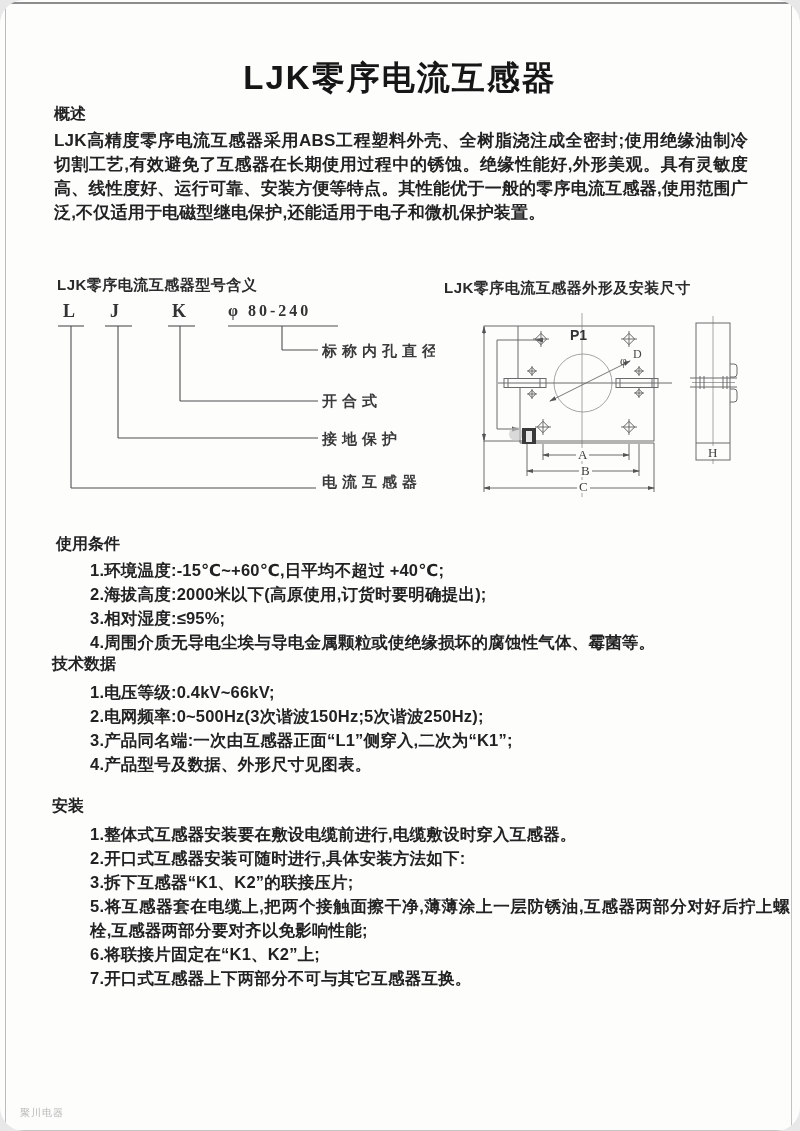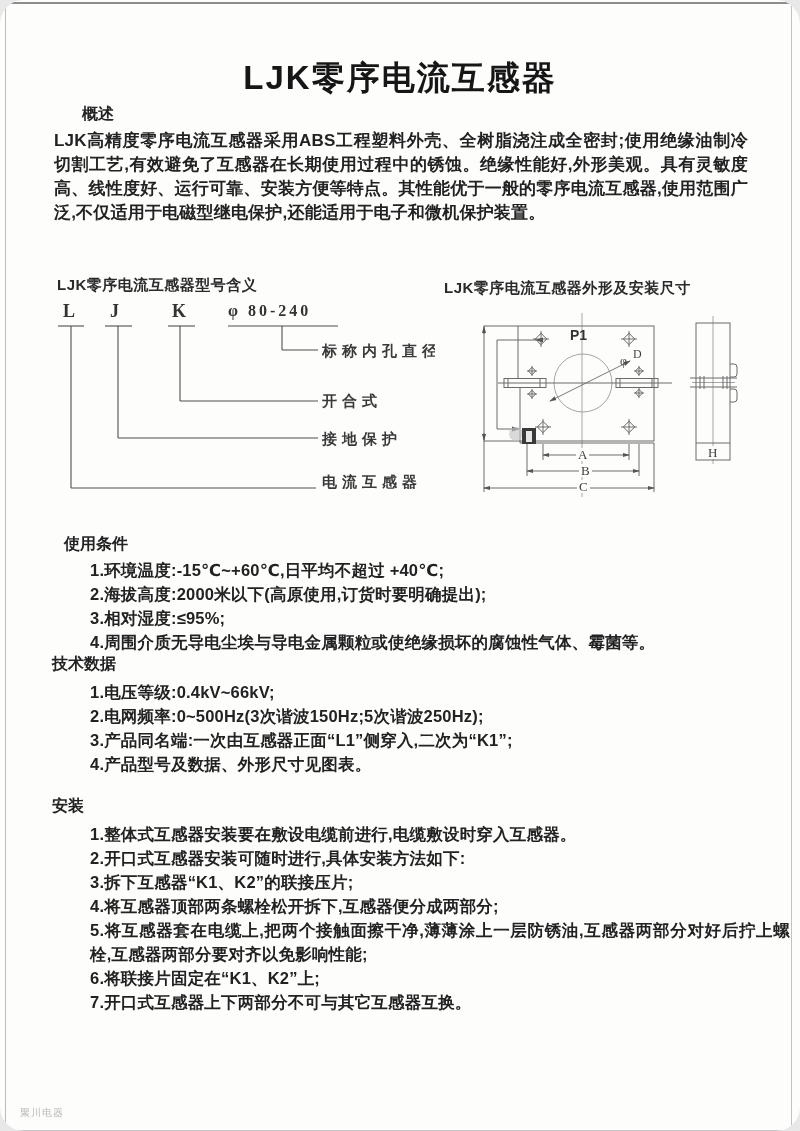--- a/index.html
+++ b/index.html
@@ -33,21 +33,21 @@
   svg{display:block;}
 </style>
 </head>
 <body>
 
 <div class="page">
   <div class="sheet-border"></div>
 
   <div class="abs doc-title">LJK零序电流互感器</div>
 
-  <div class="abs sec-head" style="left:54px;top:104px;margin-left:28px;">概述</div>
+  <div class="abs sec-head" style="left:54px;top:104px;">概述</div>
   <div class="abs body-par" style="top:129px;">LJK高精度零序电流互感器采用ABS工程塑料外壳、全树脂浇注成全密封;使用绝缘油制冷切割工艺,有效避免了互感器在长期使用过程中的锈蚀。绝缘性能好,外形美观。具有灵敏度高、线性度好、运行可靠、安装方便等特点。其性能优于一般的零序电流互感器,使用范围广泛,不仅适用于电磁型继电保护,还能适用于电子和微机保护装置。</div>
 
   <div class="abs diag-head" style="left:57px;top:276px;">LJK零序电流互感器型号含义</div>
 
   <svg class="abs" style="left:50px;top:295px;" width="400" height="210" viewBox="0 0 400 210">
     <g stroke="#4f4f4f" stroke-width="1.1" fill="none">
 
       <line x1="8" y1="31" x2="34" y2="31"></line>
       <line x1="55" y1="31" x2="82" y2="31"></line>
       <line x1="118" y1="31" x2="145" y2="31"></line>
@@ -195,41 +195,40 @@
   </svg>
 
   <span class="abs p1-label" style="left:570px;top:327px;">P1</span>
   <span class="abs phid" style="left:620px;top:354px;">φ</span>
   <span class="abs phid" style="left:633px;top:347px;">D</span>
   <span class="abs dim-label" style="left:576px;top:448px;">A</span>
   <span class="abs dim-label" style="left:579px;top:464px;">B</span>
   <span class="abs dim-label" style="left:577px;top:480px;">C</span>
   <span class="abs dim-label" style="left:706px;top:446px;">H</span>
 
-  <div class="abs sec-head" style="left:64px;top:534px;">使用条件</div>
+  <div class="abs sec-head" style="left:56px;top:534px;">使用条件</div>
   <div class="abs list" style="top:558px;">
     <div>1.环境温度:-15℃~+60℃,日平均不超过 +40℃;</div>
     <div>2.海拔高度:2000米以下(高原使用,订货时要明确提出);</div>
     <div>3.相对湿度:≤95%;</div>
     <div>4.周围介质无导电尘埃与导电金属颗粒或使绝缘损坏的腐蚀性气体、霉菌等。</div>
   </div>
 
   <div class="abs sec-head" style="left:52px;top:654px;">技术数据</div>
   <div class="abs list" style="top:680px;">
     <div>1.电压等级:0.4kV~66kV;</div>
     <div>2.电网频率:0~500Hz(3次谐波150Hz;5次谐波250Hz);</div>
     <div>3.产品同名端:一次由互感器正面“L1”侧穿入,二次为“K1”;</div>
     <div>4.产品型号及数据、外形尺寸见图表。</div>
   </div>
 
   <div class="abs sec-head" style="left:52px;top:796px;">安装</div>
   <div class="abs list" style="top:822px;">
     <div>1.整体式互感器安装要在敷设电缆前进行,电缆敷设时穿入互感器。</div>
     <div>2.开口式互感器安装可随时进行,具体安装方法如下:</div>
     <div>3.拆下互感器“K1、K2”的联接压片;</div>
-    <div>4.将互感器顶部两条螺栓松开拆下,互感器便分成两部分;</div>
     <div>5.将互感器套在电缆上,把两个接触面擦干净,薄薄涂上一层防锈油,互感器两部分对好后拧上螺栓,互感器两部分要对齐以免影响性能;</div>
     <div>6.将联接片固定在“K1、K2”上;</div>
     <div>7.开口式互感器上下两部分不可与其它互感器互换。</div>
   </div>
 
   <div class="abs watermark">聚川电器</div>
 </div>
 
 </body></html>

